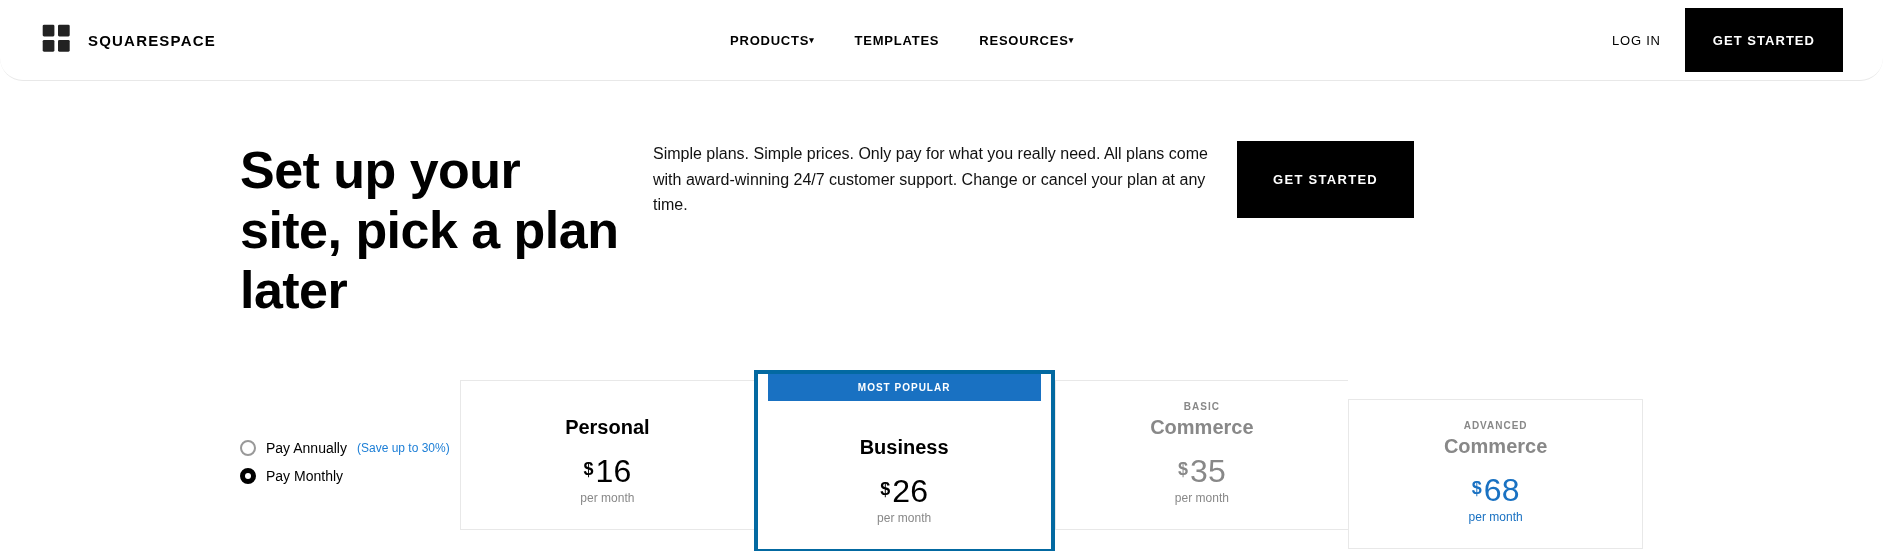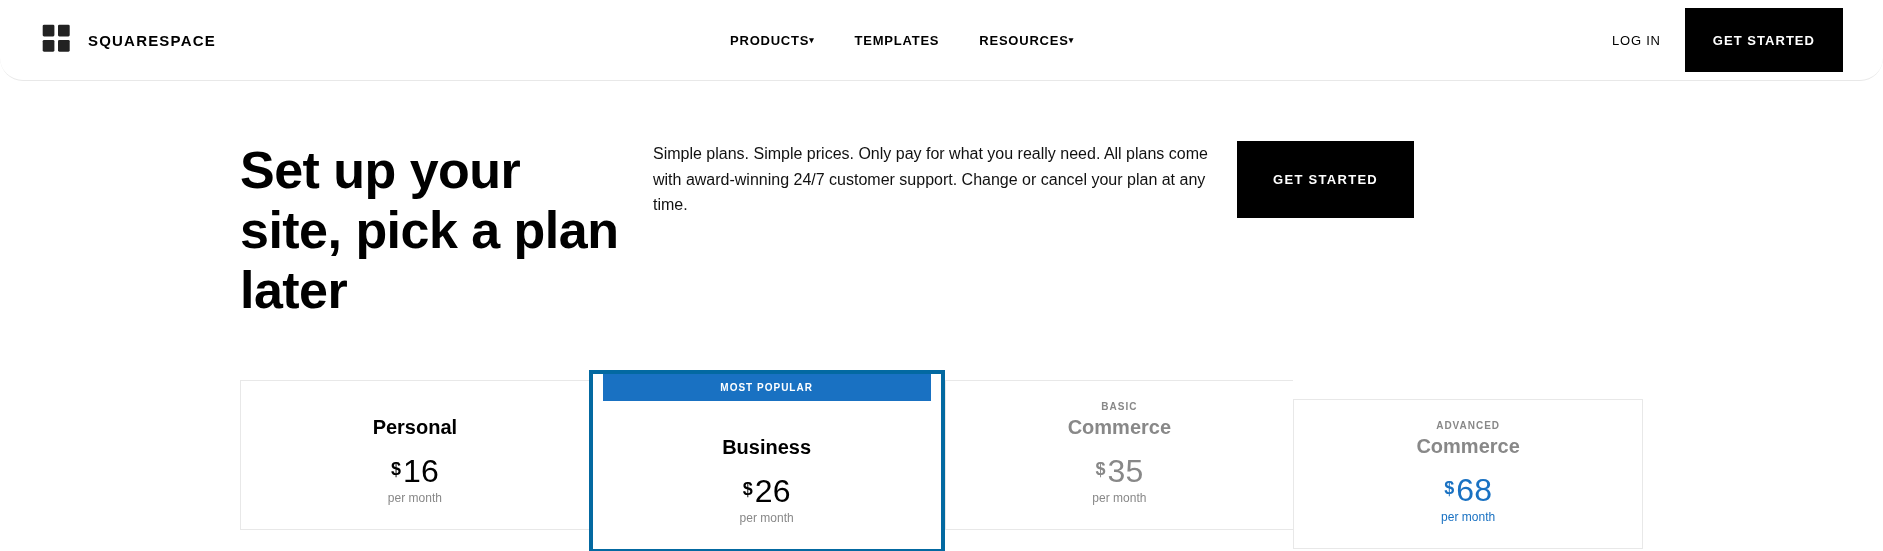--- a/index.html
+++ b/index.html
@@ -297,20 +297,31 @@
   <div class="hero-left">
     <h1 class="hero-title">Set up your site, pick a plan later</h1>
   </div>
   <div class="hero-right">
     <p class="hero-description">Simple plans. Simple prices. Only pay for what you really need. All plans come with award-winning 24/7 customer support. Change or cancel your plan at any time.</p>
     <button class="get-started-btn">GET STARTED</button>
   </div>
 </section>
 
 <section class="pricing-section">
+  <div class="billing-toggle">
+    <div class="billing-option">
+      <div class="radio-circle"></div>
+      <span>Pay Annually</span>
+      <span class="save-badge">(Save up to 30%)</span>
+    </div>
+    <div class="billing-option">
+      <div class="radio-circle selected"></div>
+      <span>Pay Monthly</span>
+    </div>
+  </div>
 
   <div class="plans">
 
     <div class="plan-card">
       <div class="plan-label">&nbsp;</div>
       <div class="plan-name">Personal</div>
       <div class="plan-price-row">
         <span class="price-dollar">$</span>
         <span class="price-amount">16</span>
       </div>

